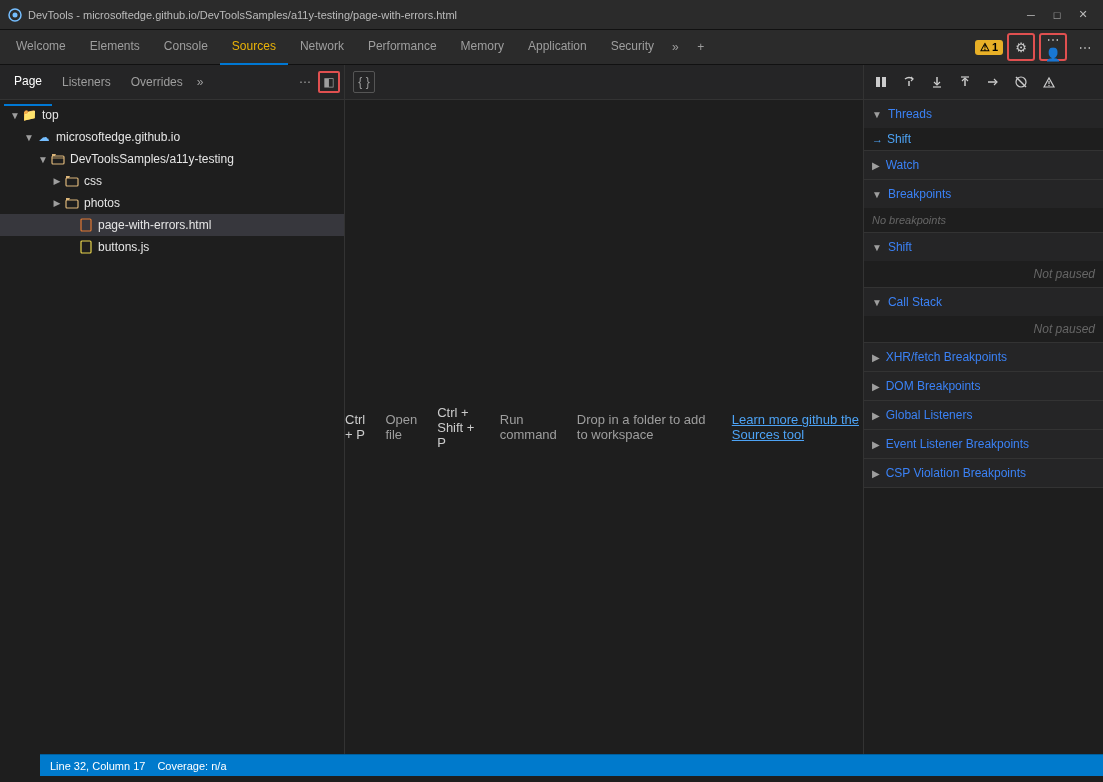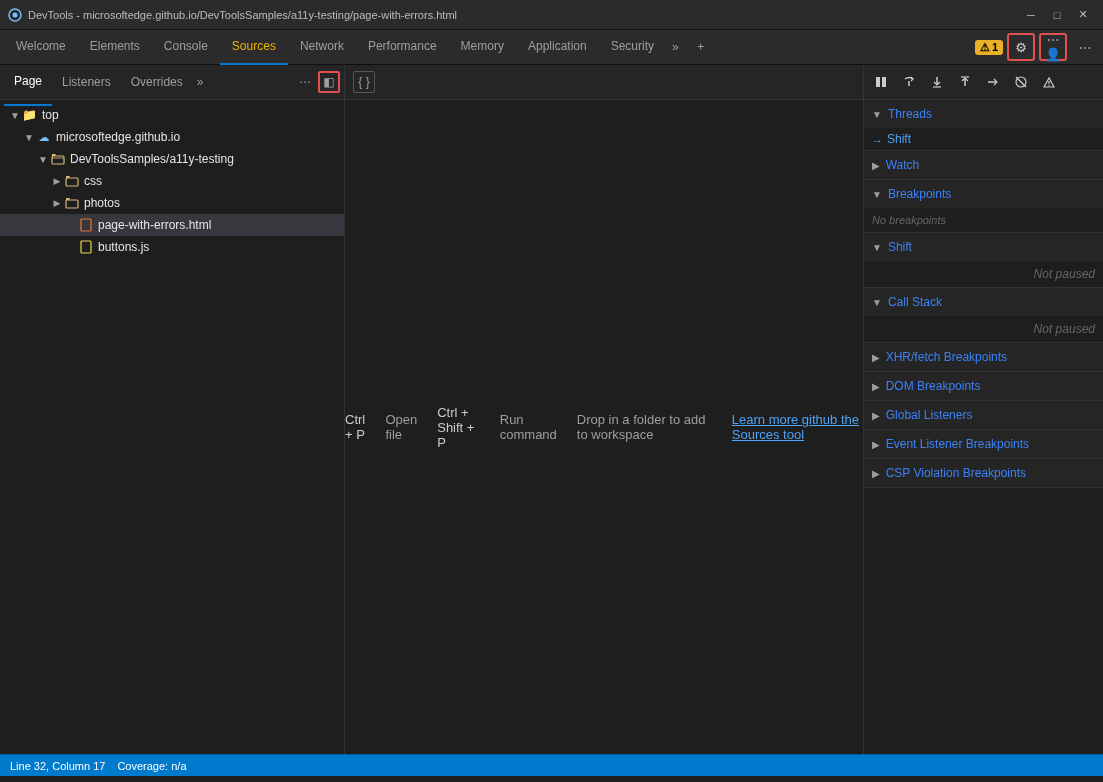--- a/index.html
+++ b/index.html
@@ -60,21 +60,21 @@
     
     .section { border-bottom: 1px solid #333; flex-shrink: 0; }
     .section-header { height: 28px; display: flex; align-items: center; padding: 0 8px; cursor: pointer; gap: 4px; background: #252526; }
     .section-arrow { color: #9e9e9e; font-size: 10px; margin-right: 2px; }
     .section-title { font-size: 12px; color: #3b82f6; font-weight: 500; }
     .section-empty { padding: 6px 8px; color: #666; font-size: 11px; font-style: italic; }
     .not-paused { padding: 6px 8px; color: #666; font-size: 12px; text-align: right; font-style: italic; }
     .thread-item { padding: 4px 8px; color: #4da3f5; font-size: 12px; display: flex; align-items: center; gap: 4px; }
 
     
-    #statusbar { height: 22px; background: #007acc; display: flex; align-items: center; padding: 0 10px; gap: 12px; border-top: 1px solid #005f9e; }
+    #statusbar { height: 22px; background: #007acc; display: flex; align-items: center; padding: 0 10px; gap: 12px; border-top: 1px solid #005f9e; margin-left: 40px; }
     .status-item { font-size: 11px; color: #fff; }
 
     
     ::-webkit-scrollbar { width: 8px; height: 8px; }
     ::-webkit-scrollbar-track { background: #1e1e1e; }
     ::-webkit-scrollbar-thumb { background: #555; border-radius: 4px; }
   </style>
 </head>
 <body>
 

